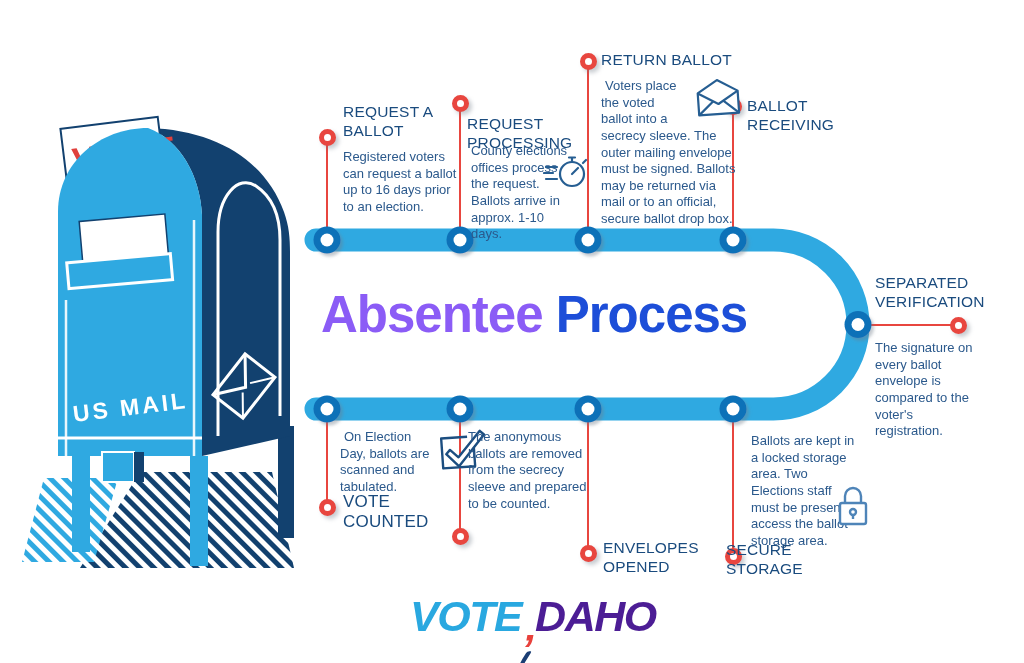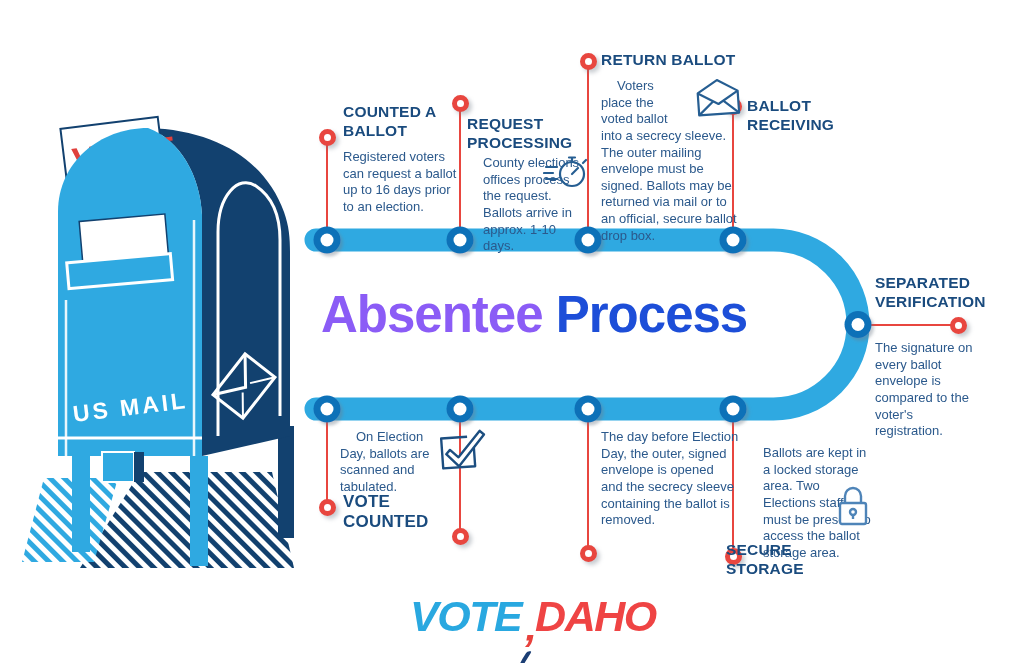--- a/index.html
+++ b/index.html
@@ -7,35 +7,35 @@
           font-family:"Liberation Sans", sans-serif;}
   .layer{position:absolute;left:0;top:0;width:100%;height:100%;}
   svg{display:block;}
   
   .stem{position:absolute;width:2px;background:#e8463f;z-index:1;}
   .stem-h{position:absolute;height:2px;background:#e8463f;z-index:1;}
   .ring{position:absolute;width:17px;height:17px;border:5px solid #e8463f;background:#fff;
         border-radius:50%;box-sizing:border-box;z-index:4;
         filter:drop-shadow(3px 3px 2px rgba(110,120,135,.38));}
   
-  .step-title{position:absolute;font-weight:bold;font-size:15.5px;line-height:1.2;
+  .step-title{position:absolute;font-weight:normal;font-size:15.5px;line-height:1.2;
               color:#1a4b7e;white-space:pre-line;letter-spacing:.2px;z-index:5;}
   .step-body{position:absolute;font-size:13px;line-height:1.28;color:#2b598c;z-index:5;}
-  .step-body p,.step-body span{margin:16px;}
+  .step-body p,.step-body span{margin:4px;}
   .float-icon{float:right;margin:0 0 2px 5px;}
   .abs-icon{position:absolute;}
   .main-title{position:absolute;left:321px;top:285px;font-size:51px;font-weight:bold;
               letter-spacing:-1px;z-index:5;white-space:nowrap;}
   .main-title .blue{color:#8b5cf6;}
   .main-title .red{color:#1d4ed8;}
   
   .logo{position:absolute;left:410px;top:592px;font-size:43px;font-weight:bold;
         font-style:italic;letter-spacing:-1.5px;z-index:5;white-space:nowrap;}
   .logo .vote{color:#29a8e0;}
-  .logo .daho{color:#ef4444;}
+  .logo .daho{color:#4c1d95;}
   .logo .mark{position:relative;display:inline-block;width:14px;color:#e8413c;}
   .logo .mark .apos{position:absolute;left:0;top:-6px;}
   .logo .mark .chk{position:absolute;left:-12px;top:11px;font-size:34px;font-style:normal;
                    color:#1b3e74;transform:rotate(-6deg);}
 </style>
 </head>
 <body>
 
 <div class="canvas">
 
@@ -162,21 +162,21 @@
   <div class="ring" style="left:319px;top:129px;"></div>
   <div class="ring" style="left:452px;top:95px;"></div>
   <div class="ring" style="left:580px;top:53px;"></div>
   <div class="ring" style="left:725px;top:98px;"></div>
   <div class="ring" style="left:950px;top:317px;"></div>
   <div class="ring" style="left:319px;top:499px;"></div>
   <div class="ring" style="left:452px;top:528px;"></div>
   <div class="ring" style="left:580px;top:545px;"></div>
   <div class="ring" style="left:725px;top:548px;"></div>
 
-  <div class="step-title" style="left:343px;top:103px;">COUNTED A
+  <div class="step-title" style="left:343px;top:103px;">REQUEST A
 BALLOT</div>
   <div class="step-body" style="left:343px;top:149px;width:114px;">Registered voters can request a ballot up to 16 days prior to an election.</div>
 
   <div class="step-title" style="left:467px;top:95px;margin-top:20px;">REQUEST
 PROCESSING</div>
   <div class="step-body" style="left:467px;top:139px;width:152px;">
     <svg class="abs-icon" style="left:76px;top:12px;" width="46" height="40" viewBox="0 0 46 40">
       <g stroke="#265e92" stroke-width="2.2" fill="none" stroke-linecap="round">
         <circle cx="29" cy="23" r="12"></circle>
         <path d="M29,23 L35,17"></path>
@@ -212,22 +212,24 @@
         <path d="M12,20 L20,28 L43,3 L47,7 L20,37 L8,24 Z" fill="#ffffff"></path>
       </g>
     </svg>
     <span>On Election Day, ballots are scanned and tabulated.</span>
   </div>
 
   <div class="step-body" style="left:875px;top:340px;width:98px;">The signature on every ballot envelope is compared to the voter's registration.</div>
   <div class="step-title" style="left:343px;top:492px;font-size:17px;">VOTE
 COUNTED</div>
 
-
-  <div class="step-body" style="left:601px;top:429px;width:138px;">The day before Election Day, the outer, signed envelope is opened and the secrecy sleeve containing the ballot is removed.</div>
+  <div class="step-body" style="left:468px;top:429px;width:120px;">The anonymous ballots are removed from the secrecy sleeve and prepared to be counted.</div>
+
+  <div class="step-title" style="left:603px;top:539px;">ENVELOPES
+OPENED</div>
 
   <div class="step-body" style="left:747px;top:429px;width:132px;">
     <svg class="abs-icon" style="left:88px;top:54px;" width="36" height="46" viewBox="0 0 36 46">
       <g stroke="#4e84b8" stroke-width="2.4" fill="none">
         <path d="M10,20 V13 a8,8 0 0 1 16,0 V20"></path>
         <rect x="5" y="20" width="26" height="21" rx="2" fill="#ffffff"></rect>
         <circle cx="18" cy="29" r="3"></circle>
         <path d="M18,32 V36"></path>
       </g>
     </svg>

